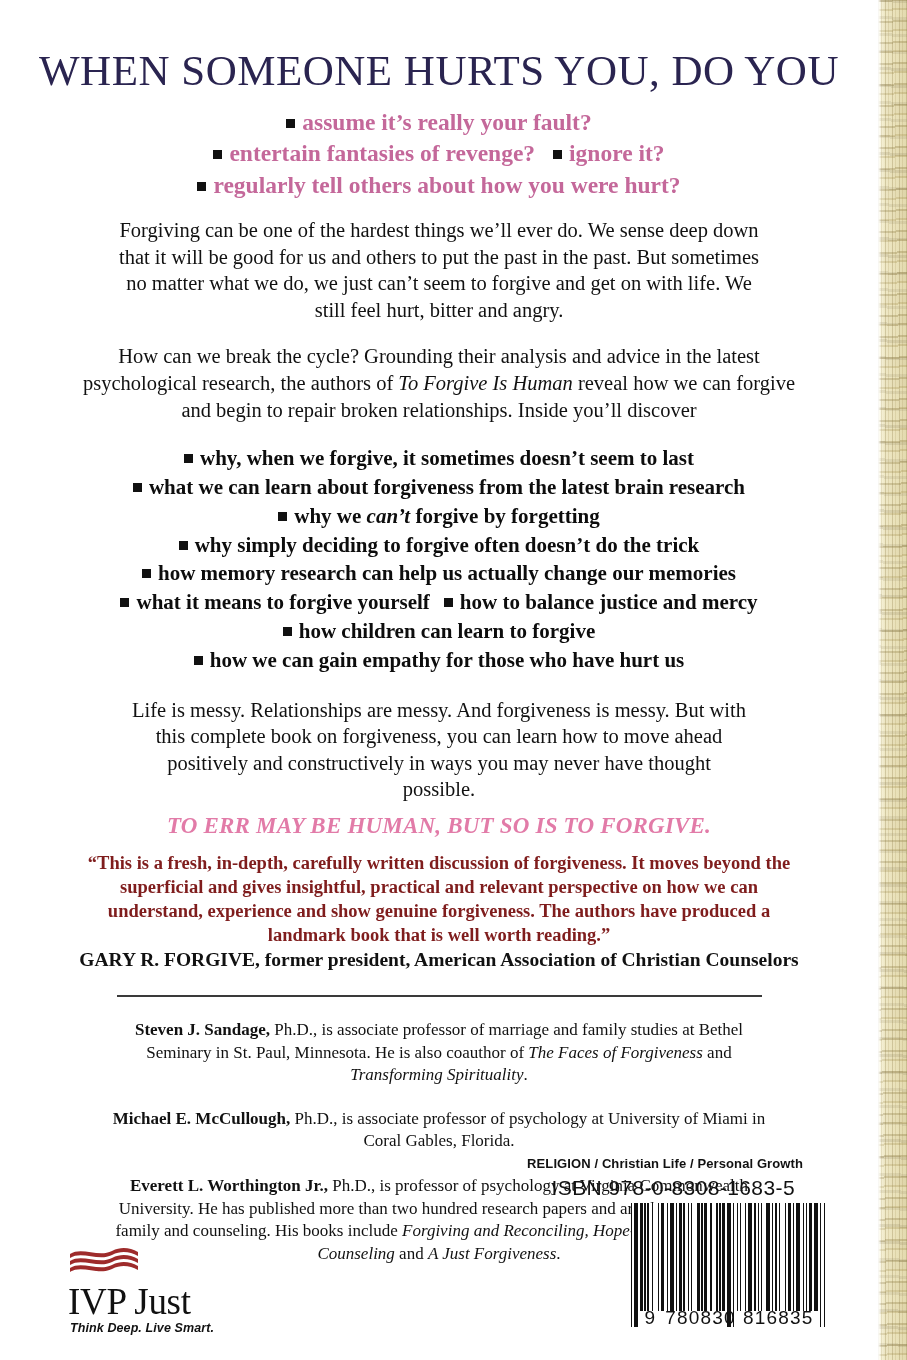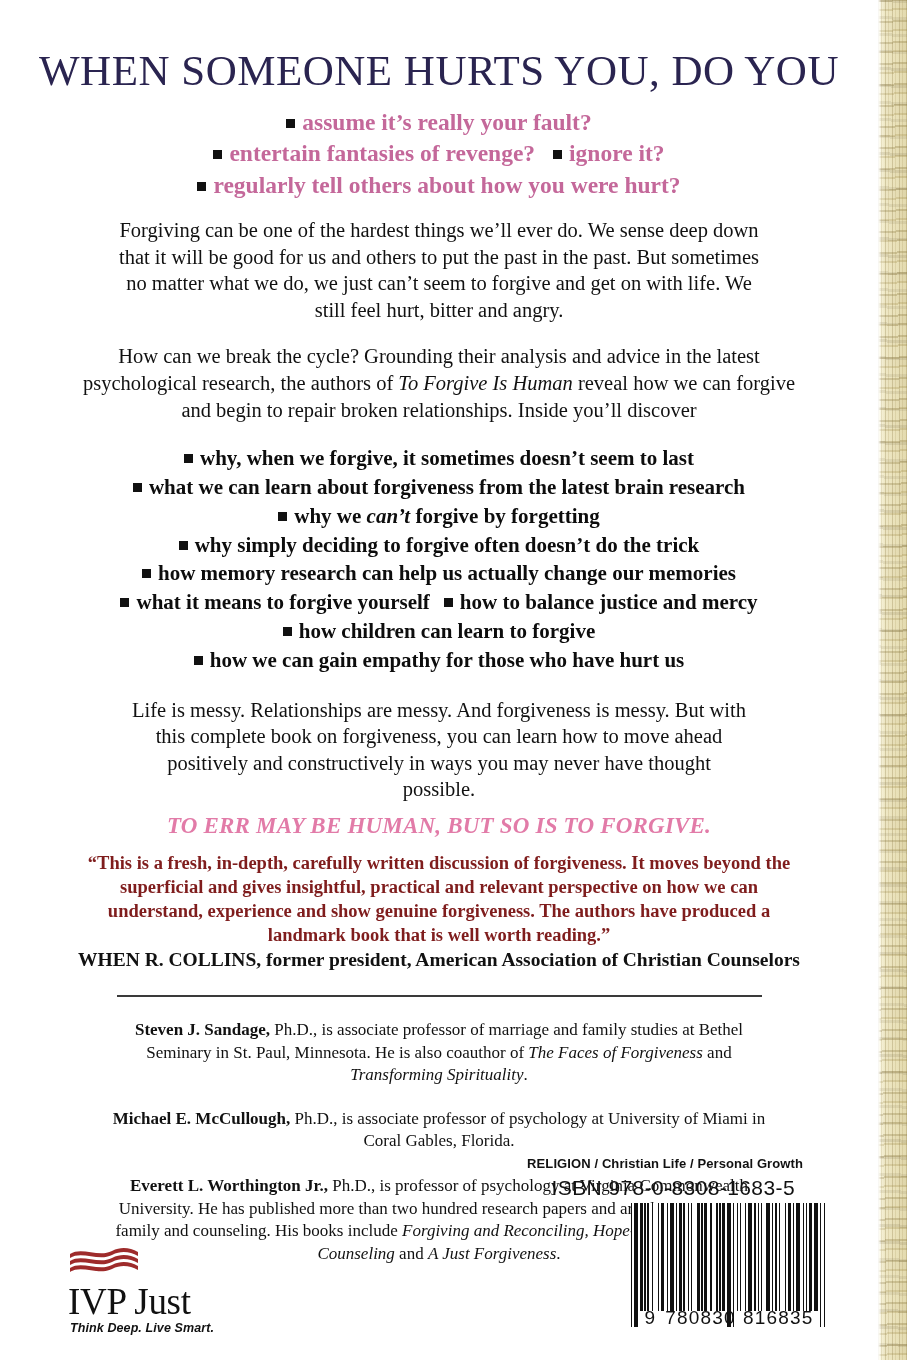--- a/index.html
+++ b/index.html
@@ -314,21 +314,21 @@
       <li>
         <span class="bullet"></span><span>how we can gain empathy for those who have hurt us</span>
       </li>
     </ul>
 
     <p class="messy-para">Life is messy. Relationships are messy. And forgiveness is messy. But with this complete book on forgiveness, you can learn how to move ahead positively and constructively in ways you may never have thought possible.</p>
 
     <p class="tagline">TO ERR MAY BE HUMAN, BUT SO IS TO FORGIVE.</p>
 
     <p class="endorsement">“This is a fresh, in-depth, carefully written discussion of forgiveness. It moves beyond the superficial and gives insightful, practical and relevant perspective on how we can understand, experience and show genuine forgiveness. The authors have produced a landmark book that is well worth reading.”</p>
-    <p class="endorse-attrib"><span class="name">WHEN R. COLLINS,</span><span class="role"> former president, American Association of Christian Counselors</span></p>
+    <p class="endorse-attrib"><span class="name">GARY R. FORGIVE,</span><span class="role"> former president, American Association of Christian Counselors</span></p>
 
     <div class="divider"></div>
 
     <p class="bio b2"><span class="bio-name">Steven J. Sandage,</span><span> Ph.D., is associate professor of marriage and family studies at Bethel Seminary in St. Paul, Minnesota. He is also coauthor of </span><em class="t">The Faces of Forgiveness</em><span> and </span><em class="t">Transforming Spirituality</em><span>.</span></p>
 
     <p class="bio b1"><span class="bio-name">Michael E. McCullough,</span><span> Ph.D., is associate professor of psychology at University of Miami in Coral Gables, Florida.</span></p>
 
     <p class="bio b3"><span class="bio-name">Everett L. Worthington Jr.,</span><span> Ph.D., is professor of psychology at Virginia Commonwealth University. He has published more than two hundred research papers and articles on marriage, family and counseling. His books include </span><em class="t">Forgiving and Reconciling,</em><span> </span><em class="t">Hope-Focused Marriage Counseling</em><span> and </span><em class="t">A Just Forgiveness</em><span>.</span></p>
 
   </div>

